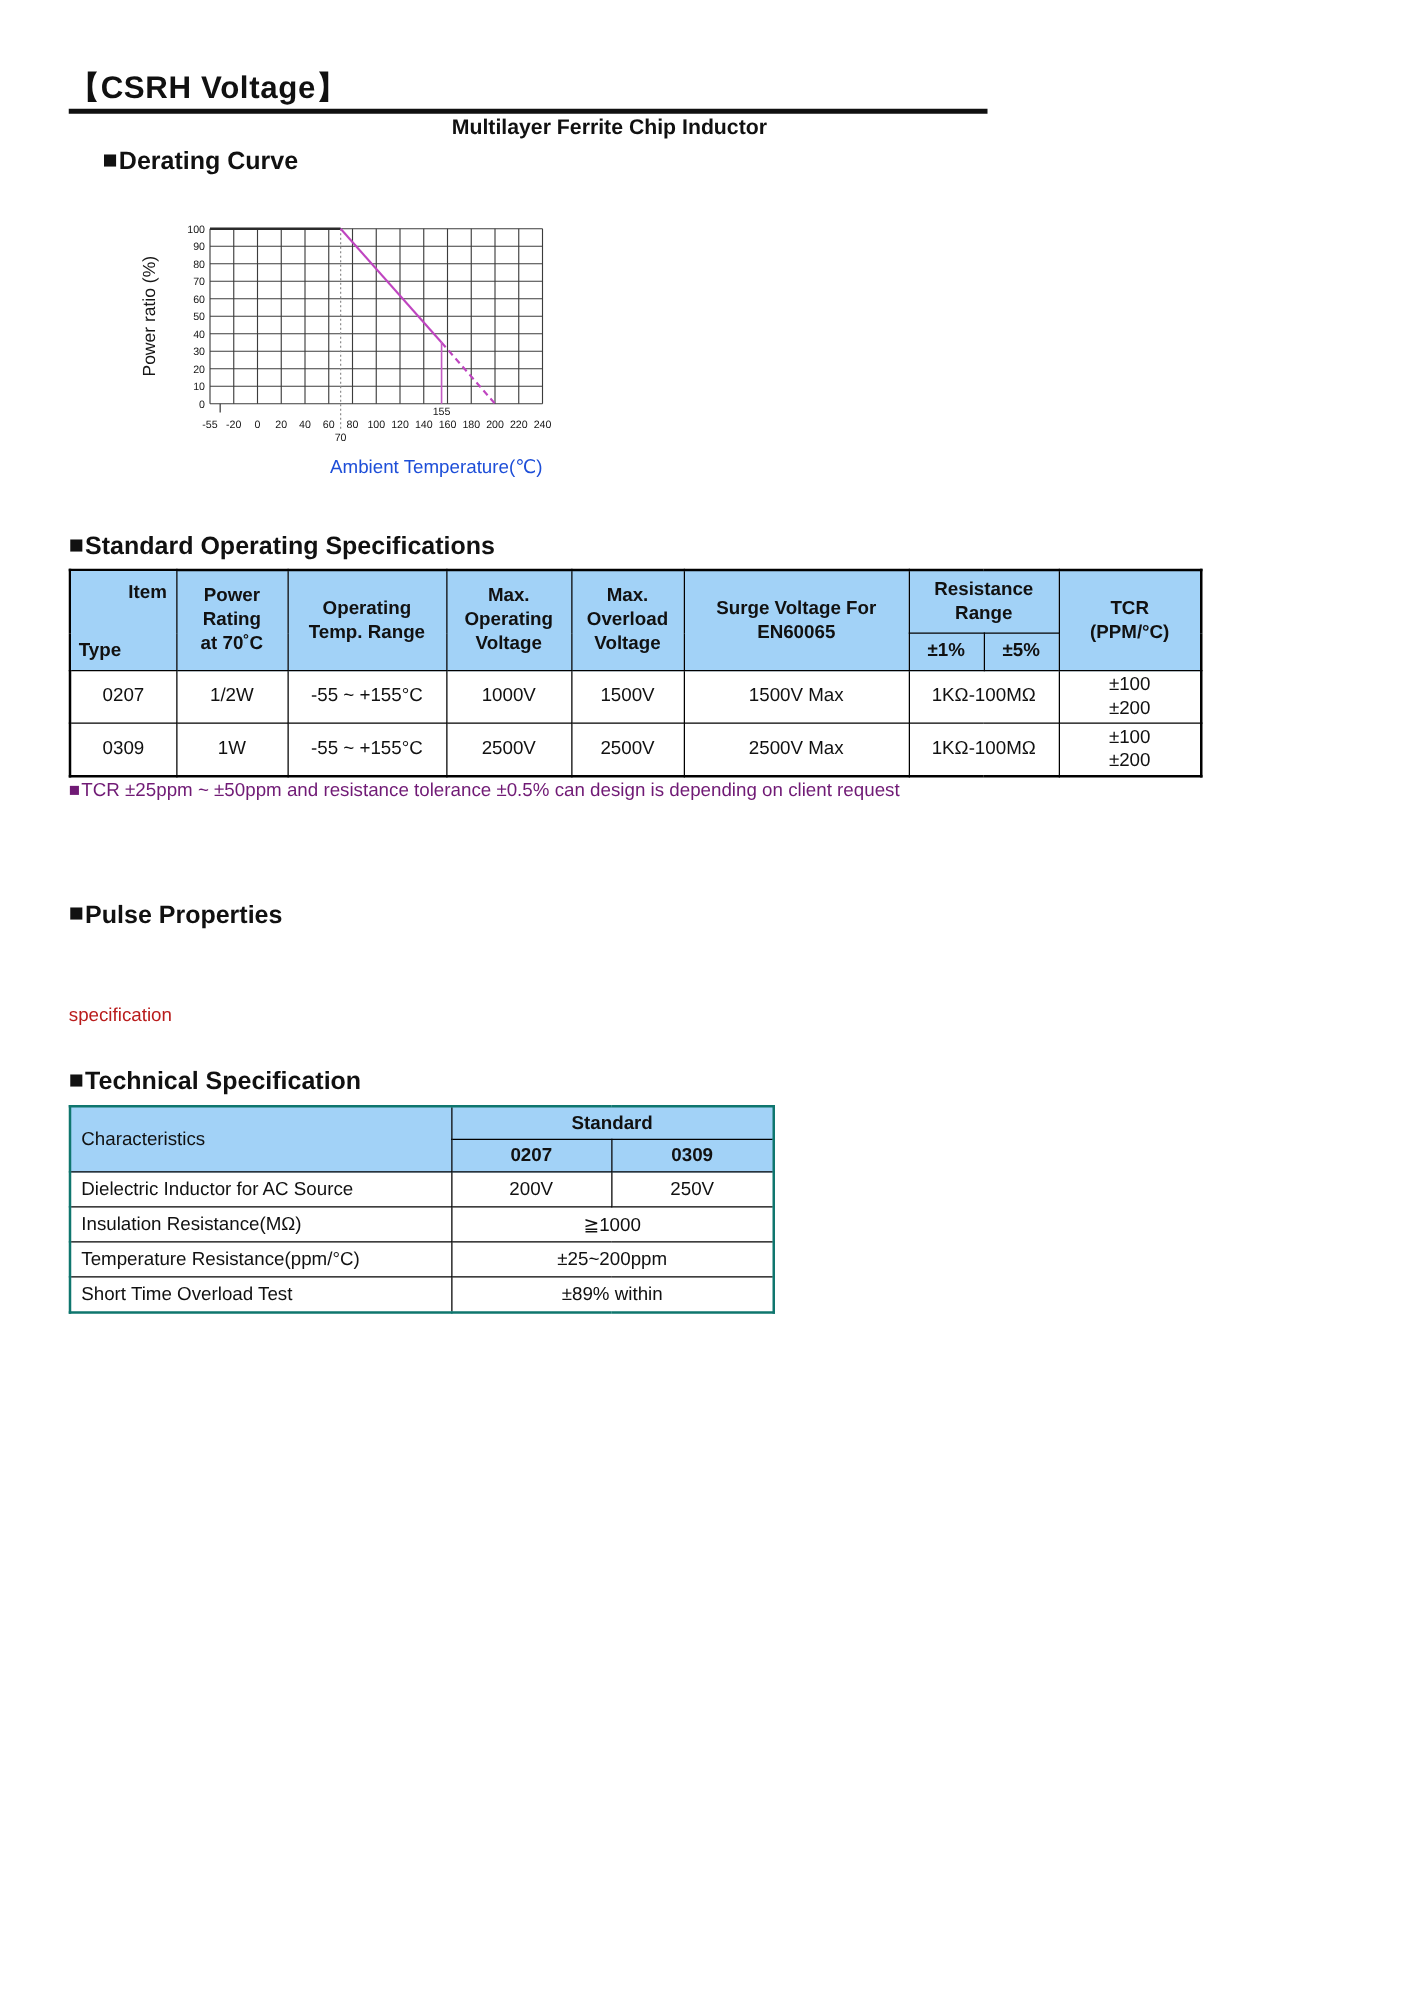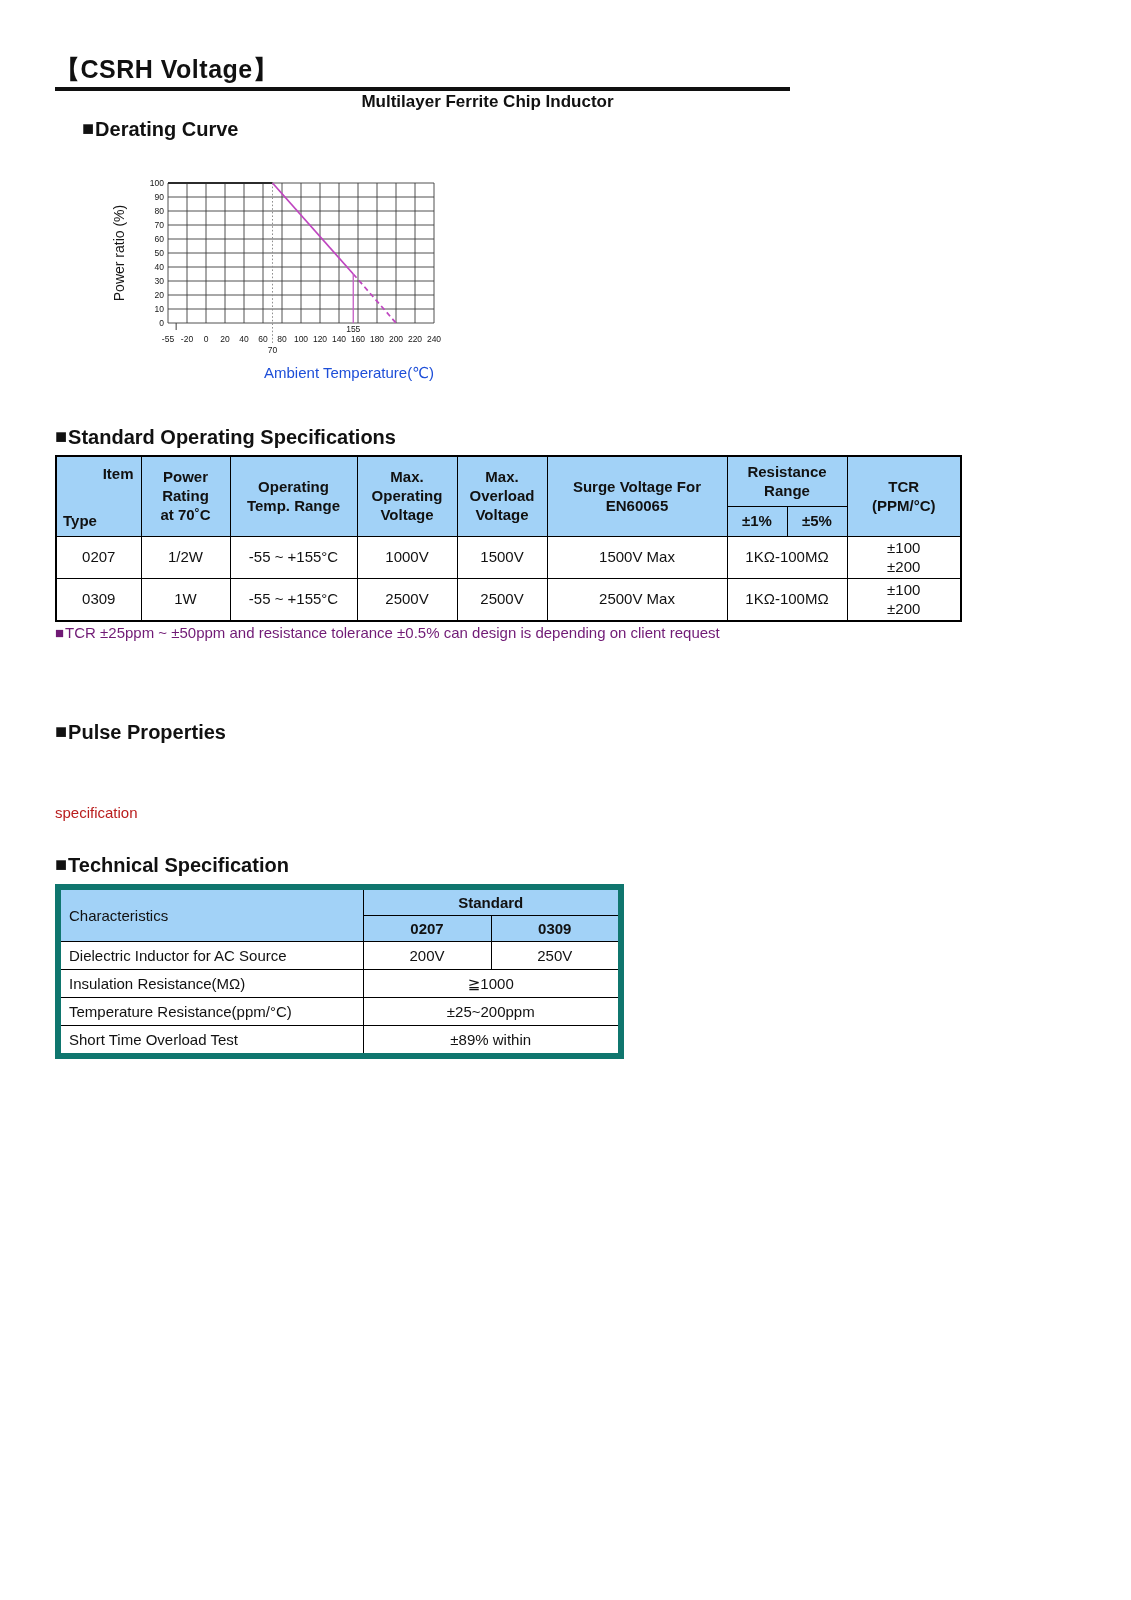--- a/index.html
+++ b/index.html
@@ -34,21 +34,21 @@
   .corner .c-type{position:absolute;bottom:5px;left:6px;font-weight:bold;}
 
   .note{top:624px;left:55px;font-size:15px;color:#701a75;}
   .note .sq{font-size:15px;margin-right:1px;}
 
   .pulse-head{top:721px;left:55px;}
   .pulse-line1{top:759px;left:55px;width:1000px;font-size:15px;color:#222;}
   .pulse-line2{top:791px;left:55px;width:1000px;font-size:15px;color:#b91c1c;margin-top:13px;}
 
   .tech-head{top:854px;left:55px;}
-  .tech{top:884px;left:55px;width:563px;border:6px solid #0f766e;}
+  .tech{top:884px;left:55px;width:563px;border:2px solid #0f766e;}
   .tech th,.tech td{border:1px solid #000;vertical-align:middle;padding:0;}
   .tech .hdr{background:#a2d2f7;text-align:center;}
   .tech tr.th1 th{height:25px;}
   .tech tr.th2 th{height:25px;}
   .tech tr.trow td{height:27px;}
   .tech .label{text-align:left;padding-left:8px;font-weight:normal;}
   .tech .val{text-align:center;}
   .elec-head{top:426px;left:55px;}
   .der-head{top:118px;left:63px;margin-left:19px;}
 </style>

